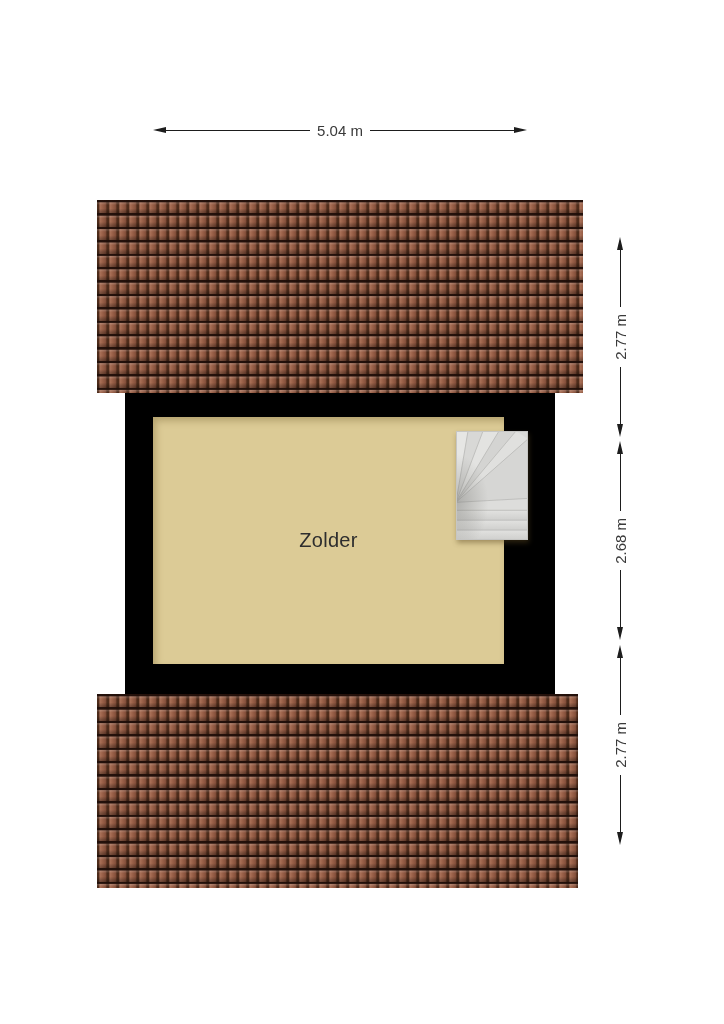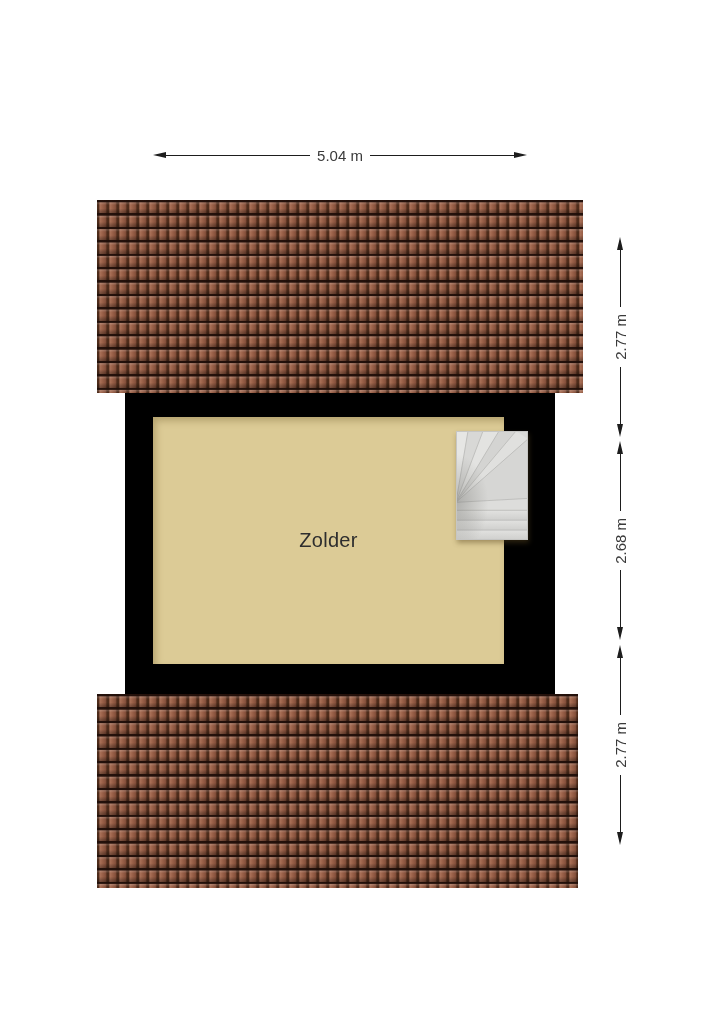--- a/index.html
+++ b/index.html
@@ -16,21 +16,21 @@
   .dim-h .dim-label { padding:0 7px; }
   .ah { width:0; height:0; flex:0 0 auto; }
   .ah-left  { border-right:13px solid #1d1d1d; border-top:3.5px solid transparent; border-bottom:3.5px solid transparent; }
   .ah-right { border-left:13px solid #1d1d1d;  border-top:3.5px solid transparent; border-bottom:3.5px solid transparent; }
   .dim-v { flex-direction:column; width:16px; }
   .dim-v .line { width:1px; flex:1 1 auto; }
   .dim-v .dim-label { writing-mode:vertical-rl; transform:rotate(180deg); padding:7px 0; }
   .ah-up   { border-bottom:13px solid #1d1d1d; border-left:3.5px solid transparent; border-right:3.5px solid transparent; }
   .ah-down { border-top:13px solid #1d1d1d;    border-left:3.5px solid transparent; border-right:3.5px solid transparent; }
 
-  .dim-width    { left:153px; top:148px; width:374px; height:14px;align-items:center; }
+  .dim-width    { left:153px; top:123px; width:374px; height:14px;align-items:center; }
   .dim-right-1  { left:612px; top:237px; height:200px; }
   .dim-right-2  { left:612px; top:441px; height:199px; }
   .dim-right-3  { left:612px; top:645px; height:200px; }
 
   
   .roof {
     position:absolute;
     background-color:#9a6149;
     background-image:
       repeating-linear-gradient(to bottom,

